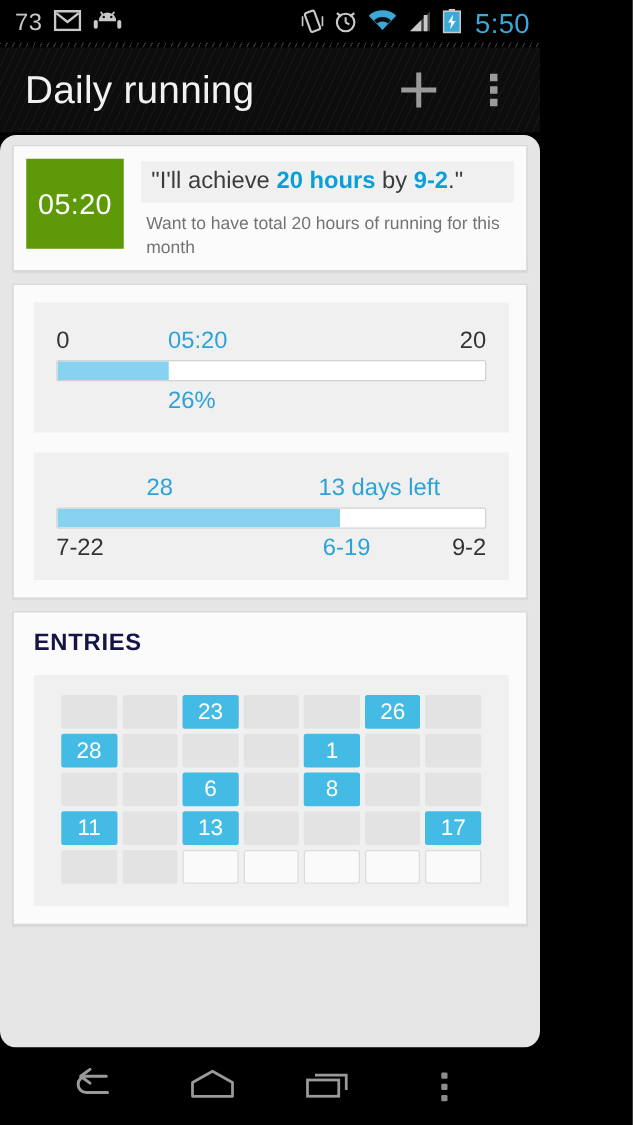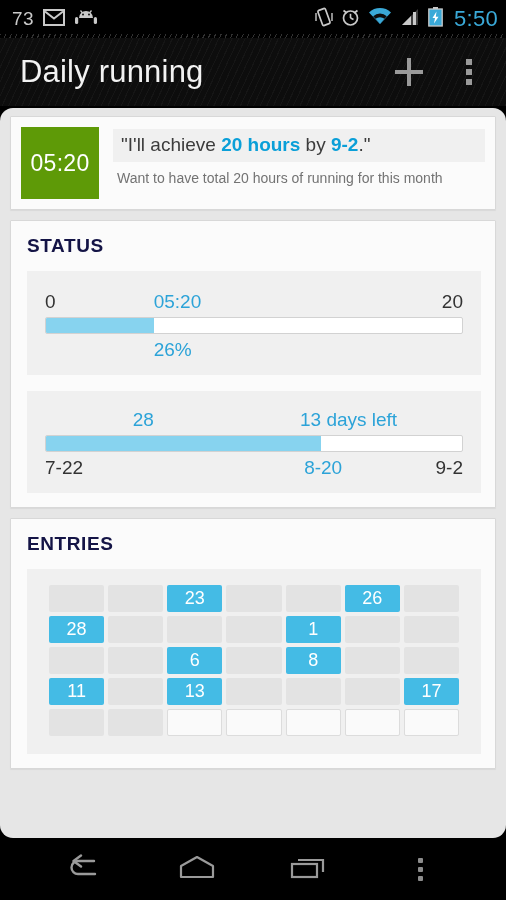--- a/index.html
+++ b/index.html
@@ -2,21 +2,21 @@
 <html><head>
 <meta charset="utf-8">
 <style>
   * { box-sizing: border-box; margin: 0; padding: 0; }
   html, body {
     width: 506px; height: 900px;
     background: #000;
     font-family: "Liberation Sans", sans-serif;
     overflow: hidden;
   }
-  #app { position: relative; width: 506px; height: 900px; display: flex; flex-direction: column; }
+  #app { position: relative; width: 432px; height: 900px; display: flex; flex-direction: column; }
 
   
   .statusbar {
     height: 38px; background: #000; flex: 0 0 38px;
     display: flex; align-items: center; padding: 0 8px 0 12px;
     position: relative;
   }
   .sb-left { display: flex; align-items: center; gap: 9px; }
   .sb-right { display: flex; align-items: center; gap: 8px; margin-left: auto; }
   .sb-num { color: #c9c9c9; font-size: 19px; font-weight: 400; letter-spacing: .5px; }
@@ -222,21 +222,20 @@
     <div class="card headcard">
       <div class="timebox">05:20</div>
       <div class="headtext">
         <div class="quote"><span>"I'll achieve </span><b>20 hours</b><span> by </span><b>9-2</b><span>."</span></div>
         <div class="subtext">Want to have total 20 hours of running for this month</div>
       </div>
     </div>
 
     <div class="card">
       <div class="section">
-        <div class="sec-title">STATUS</div>
 
         <div class="panel">
           <div class="bar-row">
             <div class="labels">
               <span class="lbl dark" style="left:0;">0</span>
               <span class="lbl blue" style="left:26%;">05:20</span>
               <span class="lbl dark" style="right:0;">20</span>
             </div>
             <div class="track">
               <div class="fill" id="amount-fill" style="width: 26%;"></div>
@@ -251,21 +250,21 @@
           <div class="bar-row">
             <div class="labels" style="height:26px;">
               <span class="lbl blue" style="left:21%;">28</span>
               <span class="lbl blue" style="left:61%;">13 days left</span>
             </div>
             <div class="track">
               <div class="fill" id="time-fill" style="width: 66%;"></div>
             </div>
             <div class="below">
               <span class="lbl dark" style="left:0;top:2px;bottom:auto;">7-22</span>
-              <span class="lbl blue" style="left:62%;top:2px;bottom:auto;">8-20</span>
+              <span class="lbl blue" style="left:62%;top:2px;bottom:auto;">6-19</span>
               <span class="lbl dark" style="right:0;top:2px;bottom:auto;">9-2</span>
             </div>
           </div>
         </div>
 
       </div>
     </div>
 
     <div class="card">
       <div class="section">

